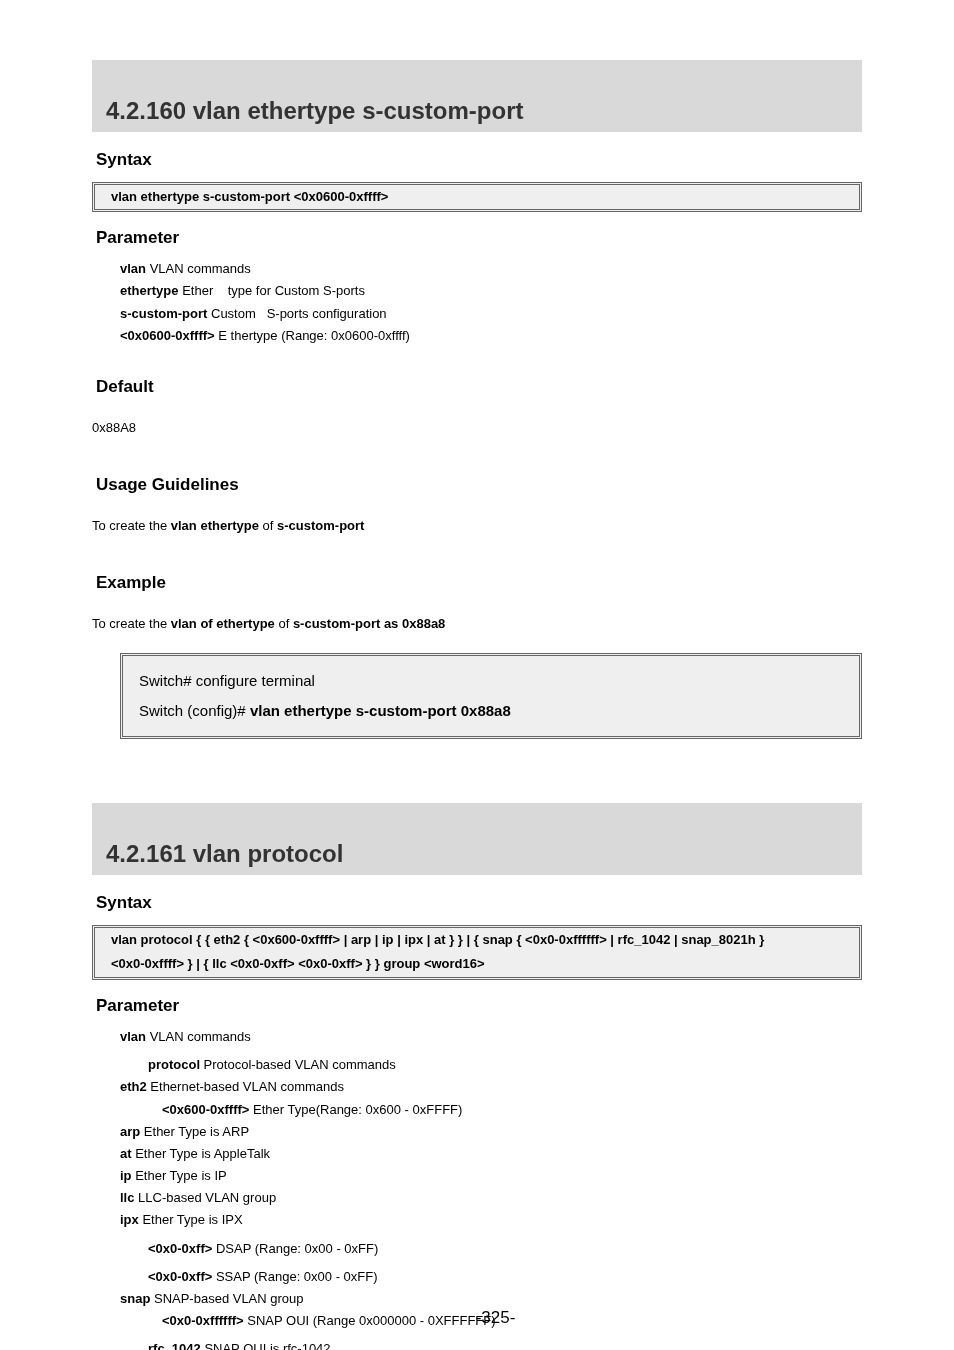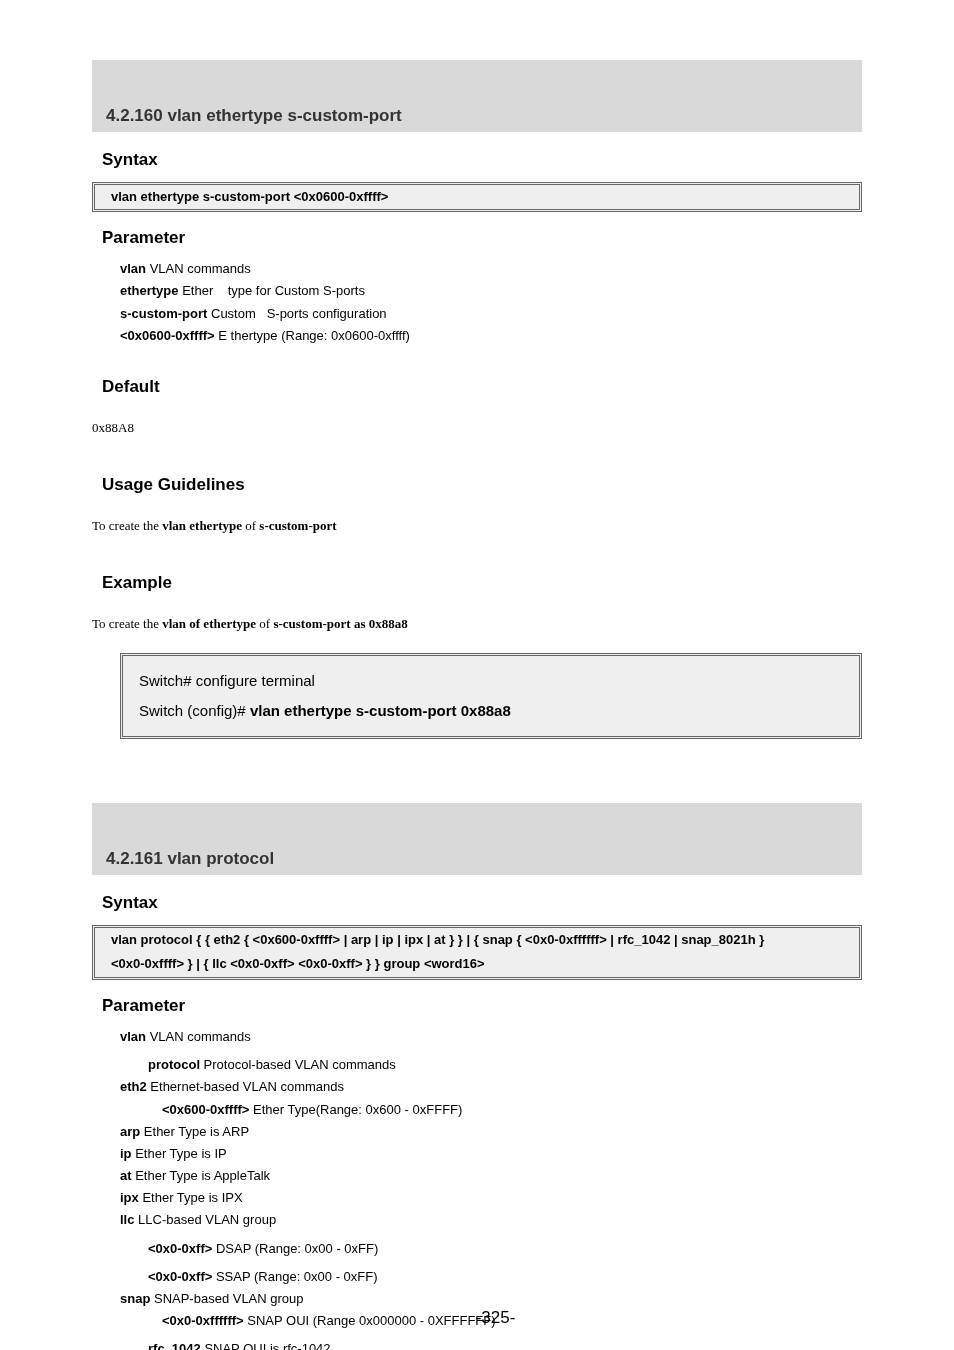--- a/index.html
+++ b/index.html
@@ -18,28 +18,28 @@
   }
   .section-banner {
     background: #d9d9d9;
     height: 72px;
     margin-bottom: 16px;
     display: flex;
     align-items: flex-end;
     padding: 0 14px 4px 14px;
   }
   .section-title {
-    font-size: 17px;
+    font-size: 24px;
     font-weight: bold;
     color: #333;
   }
   .subheader {
     font-size: 17px;
     font-weight: bold;
-    margin: 10px 0 10px 10px;
+    margin: 10px 0 10px 4px;
   }
   .syntax-box {
     border: 3px double #666;
     background: #efefef;
     padding: 0 16px;
     margin: 6px 0 14px 0;
   }
   .syntax-text {
     font-weight: bold;
     font-size: 13px;
@@ -53,21 +53,20 @@
     font-weight: bold;
   }
   .indent-1 { padding-left: 28px; }
   .indent-2 { padding-left: 56px; margin-top: 10px; }
   .indent-2b { padding-left: 70px; }
   .gap-small { height: 6px; }
   .gap-med { height: 16px; }
   .plain {
     margin: 20px 0;
     font-size: 13px;
-    font-family: Liberation Serif, serif;
   }
   .example-box {
     border: 3px double #666;
     background: #efefef;
     padding: 10px 16px;
     margin: 12px 0 28px 28px;
     line-height: 2.0;
   }
   .example-line { font-size: 15px; }
   .example-strong { font-weight: bold; text-align: right; }
@@ -146,24 +145,24 @@
     <div class="syntax-text">&lt;0x0-0xffff&gt; } | { llc &lt;0x0-0xff&gt; &lt;0x0-0xff&gt; } } group &lt;word16&gt;</div>
   </div>
 
   <div class="subheader">Parameter</div>
 
   <div class="param-line indent-1"><span class="param-key">vlan</span><span> VLAN  commands</span></div>
   <div class="param-line indent-2"><span class="param-key">protocol </span><span> Protocol-based VLAN commands</span></div>
   <div class="param-line indent-1"><span class="param-key">eth2</span><span> Ethernet-based VLAN commands</span></div>
   <div class="param-line indent-2b"><span class="param-key">&lt;0x600-0xffff&gt;</span><span> Ether Type(Range: 0x600 - 0xFFFF)</span></div>
   <div class="param-line indent-1"><span class="param-key">arp</span><span> Ether Type is ARP</span></div>
+  <div class="param-line indent-1"><span class="param-key">at </span><span> Ether Type is AppleTalk</span></div>
   <div class="param-line indent-1"><span class="param-key">ip</span><span> Ether Type is IP</span></div>
-  <div class="param-line indent-1"><span class="param-key">at </span><span> Ether Type is AppleTalk</span></div>
+  <div class="param-line indent-1"><span class="param-key">llc </span><span> LLC-based VLAN group</span></div>
   <div class="param-line indent-1"><span class="param-key">ipx</span><span> Ether Type is IPX</span></div>
-  <div class="param-line indent-1"><span class="param-key">llc </span><span> LLC-based VLAN group</span></div>
   <div class="param-line indent-2"><span class="param-key">&lt;0x0-0xff&gt;</span><span> DSAP (Range: 0x00 - 0xFF)</span></div>
   <div class="param-line indent-2"><span class="param-key">&lt;0x0-0xff&gt;</span><span> SSAP (Range: 0x00 - 0xFF)</span></div>
   <div class="param-line indent-1"><span class="param-key">snap</span><span> SNAP-based VLAN group</span></div>
   <div class="param-line indent-2b"><span class="param-key">&lt;0x0-0xffffff&gt;</span><span> SNAP OUI (Range 0x000000 - 0XFFFFFF)</span></div>
   <div class="param-line indent-2"><span class="param-key">rfc_1042</span><span> SNAP OUI is rfc-1042</span></div>
 
 </div>
 
 <div class="footer-page">-325-</div>
 

